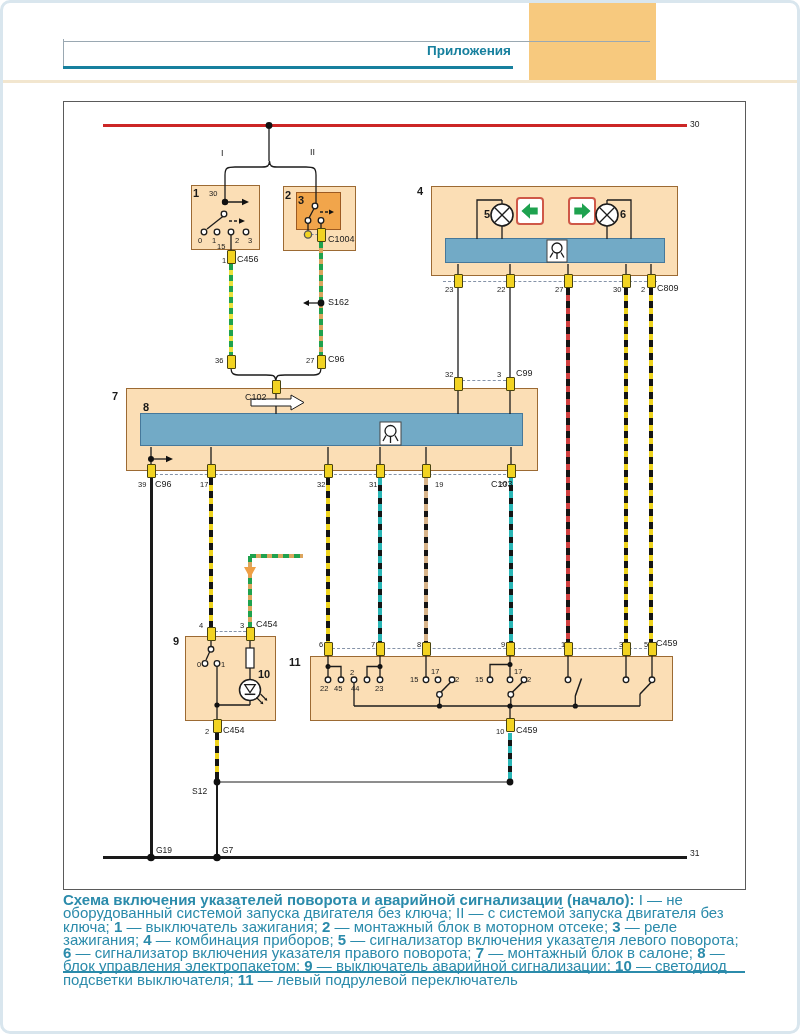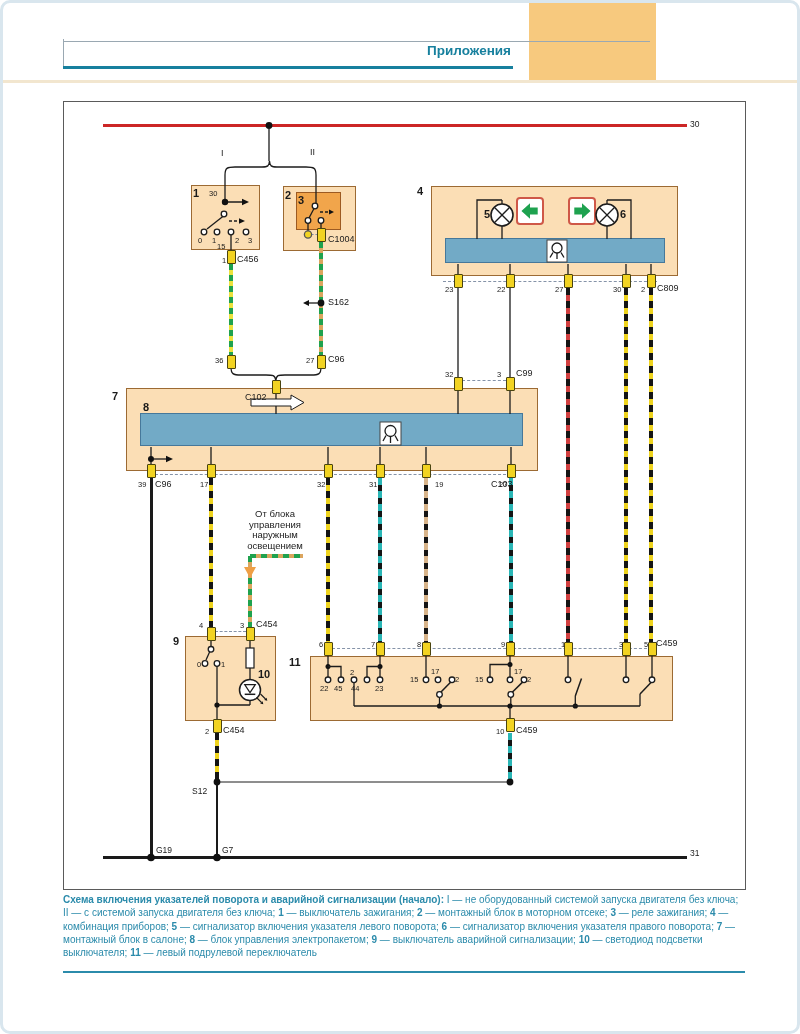--- a/index.html
+++ b/index.html
@@ -45,21 +45,21 @@
   .lbl{position:absolute;font-size:7.5px;color:#1a1a1a;z-index:60;white-space:nowrap;}
   .lbl2{position:absolute;font-size:8.5px;color:#1a1a1a;z-index:60;white-space:nowrap;}
   .conn{position:absolute;font-size:9px;color:#1a1a1a;z-index:60;white-space:nowrap;}
   .cnum{position:absolute;font-weight:bold;font-size:11px;color:#1a1a1a;z-index:60;white-space:nowrap;}
   .roman{position:absolute;font-size:9px;color:#1a1a1a;z-index:60;}
   .note{position:absolute;left:222px;top:506px;width:100px;text-align:center;font-size:9.5px;
         line-height:10.5px;color:#222;z-index:60;}
   .orange-arrow{position:absolute;left:241px;top:564px;width:0;height:0;z-index:45;
       border-left:6px solid transparent;border-right:6px solid transparent;border-top:11px solid #ef9f45;}
   
-  .caption{position:absolute;left:60px;top:890px;width:682px;font-size:10px;line-height:13.3px;
+  .caption{position:absolute;left:60px;top:890px;width:682px;font-size:15px;line-height:13.3px;
            color:#2b8bab;z-index:60;text-align:left;}
   .caption b{font-weight:bold;}
   .footrule{position:absolute;left:60px;top:968px;width:682px;height:2px;background:#2b8bab;z-index:60;}
   svg.linework{position:absolute;left:0;top:0;z-index:40;pointer-events:none;}
   svg.iconsvg{display:block;}
 </style>
 </head>
 <body>
 
 <div id="page">
@@ -225,26 +225,20 @@
   <div class="lbl" style="left:452px;top:672px;">2</div>
   <div class="lbl" style="left:472px;top:672px;">15</div>
   <div class="lbl" style="left:511px;top:664px;">17</div>
   <div class="lbl" style="left:524px;top:672px;">2</div>
   <div class="lbl" style="left:493px;top:724px;">10</div>
   <div class="conn" style="left:513px;top:722px;">C459</div>
   <div class="lbl2" style="left:189px;top:783px;">S12</div>
   <div class="lbl2" style="left:153px;top:842px;">G19</div>
   <div class="lbl2" style="left:219px;top:842px;">G7</div>
 
-  <div class="note">
-    <div>От блока</div>
-    <div>управления</div>
-    <div>наружным</div>
-    <div>освещением</div>
-  </div>
 
   <svg class="linework" width="800" height="1034" viewBox="0 0 800 1034">
     <g stroke="#1c1c1c" stroke-width="1.3" fill="none">
 
       <circle cx="266" cy="122.5" r="3.4" fill="#111" stroke="none"></circle>
       <path d="M266,126 V158"></path>
       <path d="M222,172 C222,165 224,164 232,164 L259,164 C265,164 266,163 266.5,158 C267,163 268,164 274,164 L303,164 C311,164 313,165 313,172"></path>
       <path d="M222,172 V199"></path>
         <path d="M313,172 V203"></path>
 

